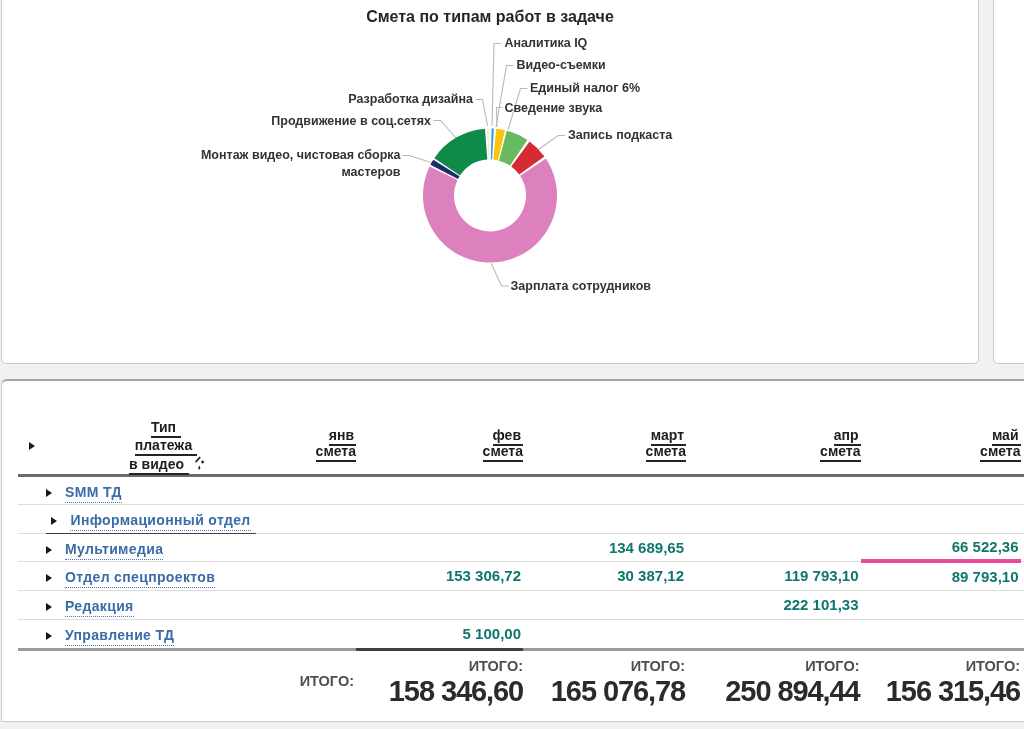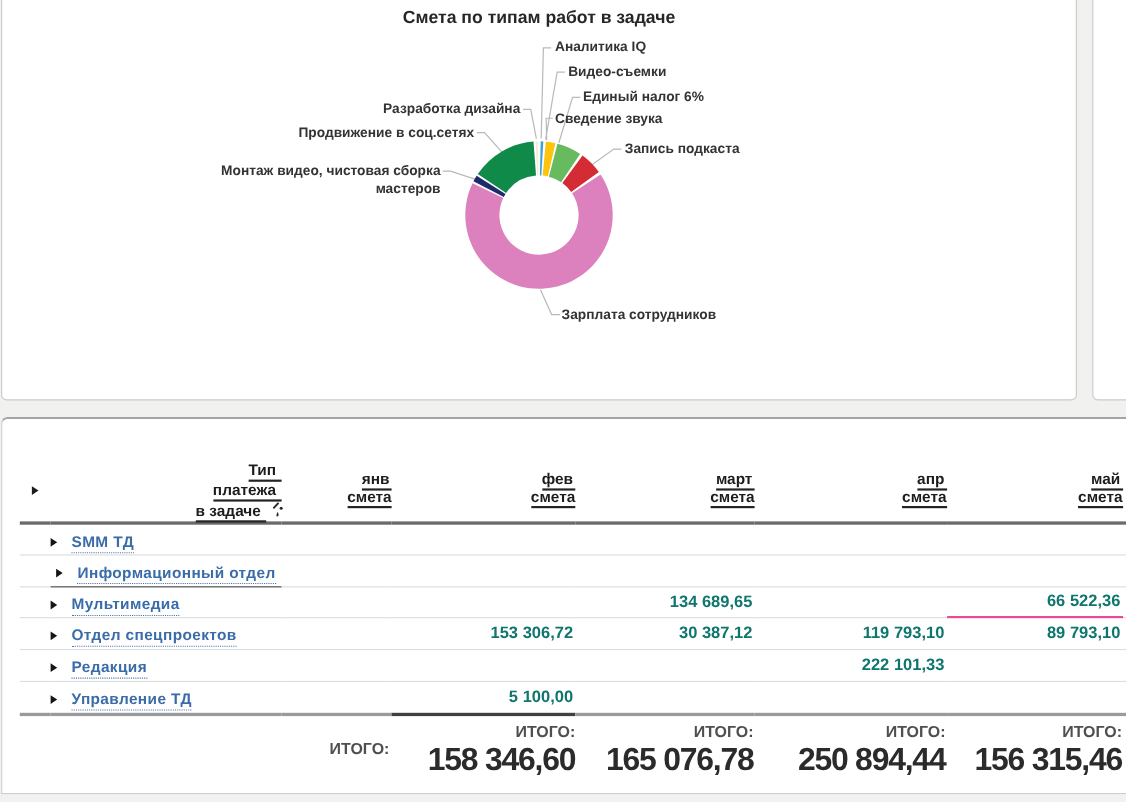--- a/index.html
+++ b/index.html
@@ -66,23 +66,23 @@
         <col style="width:163px">
         <col style="width:174.5px">
       <col style="width:160px">
         <col>
     </colgroup>
     <thead>
       <tr style="height:93px;">
         <th style="vertical-align:bottom; text-align:center; border-bottom:3px solid #6a6a6a; padding-bottom:24px;">
             <span class="tri" style="display:block;margin:0 auto;"></span>
           </th>
-        <th style="vertical-align:bottom; text-align:right; border-bottom:3px solid #6a6a6a;
+        <th style="vertical-align:bottom; text-align:center; border-bottom:3px solid #6a6a6a;
             font-size:14px; color:#1d1d1d; line-height:18px; padding-left:30px; padding-bottom:1px;">
-            <span class="hu" style="padding-right:5px;">Тип</span><br><span class="hu" style="padding-right:5px;">платежа</span><br><span class="hu" style="padding-right:5px;">в задаче</span> <svg width="10" height="15" viewBox="0 0 10 15" style="position:relative; top:2px; left:2px;">
+            <span class="hu" style="padding-right:5px;">Тип</span><br><span class="hu" style="padding-right:5px;">платежа</span><br><span class="hu" style="padding-right:5px;">в видео</span> <svg width="10" height="15" viewBox="0 0 10 15" style="position:relative; top:2px; left:2px;">
               <path d="M0.5 6.2 L5.2 1.2" stroke="#2a2a2a" stroke-width="1.8" fill="none"></path>
               <circle cx="7.6" cy="6.0" r="1.4" fill="#2a2a2a"></circle>
               <path d="M4.3 9.5 C5.3 10.8 5.6 12.3 4.9 13.2 C4.2 14.0 3.2 13.5 3.3 12.3 C3.4 11.2 3.9 10.2 4.3 9.5 Z" fill="#2a2a2a"></path>
             </svg></th>
         <th class="mon"><span class="hu" style="padding-right:2px;">янв</span><br><span class="hu">смета</span></th>
         <th class="mon"><span class="hu" style="padding-right:2px;">фев</span><br><span class="hu">смета</span></th>
         <th class="mon"><span class="hu" style="padding-right:2px;">март</span><br><span class="hu">смета</span></th>
         <th class="mon"><span class="hu" style="padding-right:2px;">апр</span><br><span class="hu">смета</span></th>
         <th class="mon"><span class="hu" style="padding-right:2px;">май</span><br><span class="hu">смета</span></th>
         <th style="border-bottom:3px solid #6a6a6a;"></th>
@@ -109,21 +109,21 @@
       <td class="val" style="border-bottom:1px solid #dcdcdc;"></td>
       <td style="border-bottom:1px solid #dcdcdc;"></td>
     </tr>
 <tr style="height:28px;">
       <td style="border-bottom:1px solid #dcdcdc;"></td>
       <td class="blue" style="border-bottom:1px solid #dcdcdc;"><span class="tri" style="border-left-color:#161616;margin-right:13px;"></span><span class="lbl">Мультимедиа</span></td>
       <td style="border-bottom:1px solid #dcdcdc;"></td>
       <td class="val" style="border-bottom:1px solid #dcdcdc;"></td>
       <td class="val" style="border-bottom:1px solid #dcdcdc;">134 689,65</td>
       <td class="val" style="border-bottom:1px solid #dcdcdc;"></td>
-      <td class="val" style="border-bottom:2px solid #ec4899;">66 522,36</td>
+      <td class="val" style="border-bottom:4px solid #ec4899;">66 522,36</td>
       <td style="border-bottom:1px solid #dcdcdc;"></td>
     </tr>
 <tr style="height:29px;">
       <td style="border-bottom:1px solid #dcdcdc;"></td>
       <td class="blue" style="border-bottom:1px solid #dcdcdc;"><span class="tri" style="border-left-color:#161616;margin-right:13px;"></span><span class="lbl">Отдел спецпроектов</span></td>
       <td style="border-bottom:1px solid #dcdcdc;"></td>
       <td class="val" style="border-bottom:1px solid #dcdcdc;">153 306,72</td>
       <td class="val" style="border-bottom:1px solid #dcdcdc;">30 387,12</td>
       <td class="val" style="border-bottom:1px solid #dcdcdc;">119 793,10</td>
       <td class="val" style="border-bottom:1px solid #dcdcdc;">89 793,10</td>

